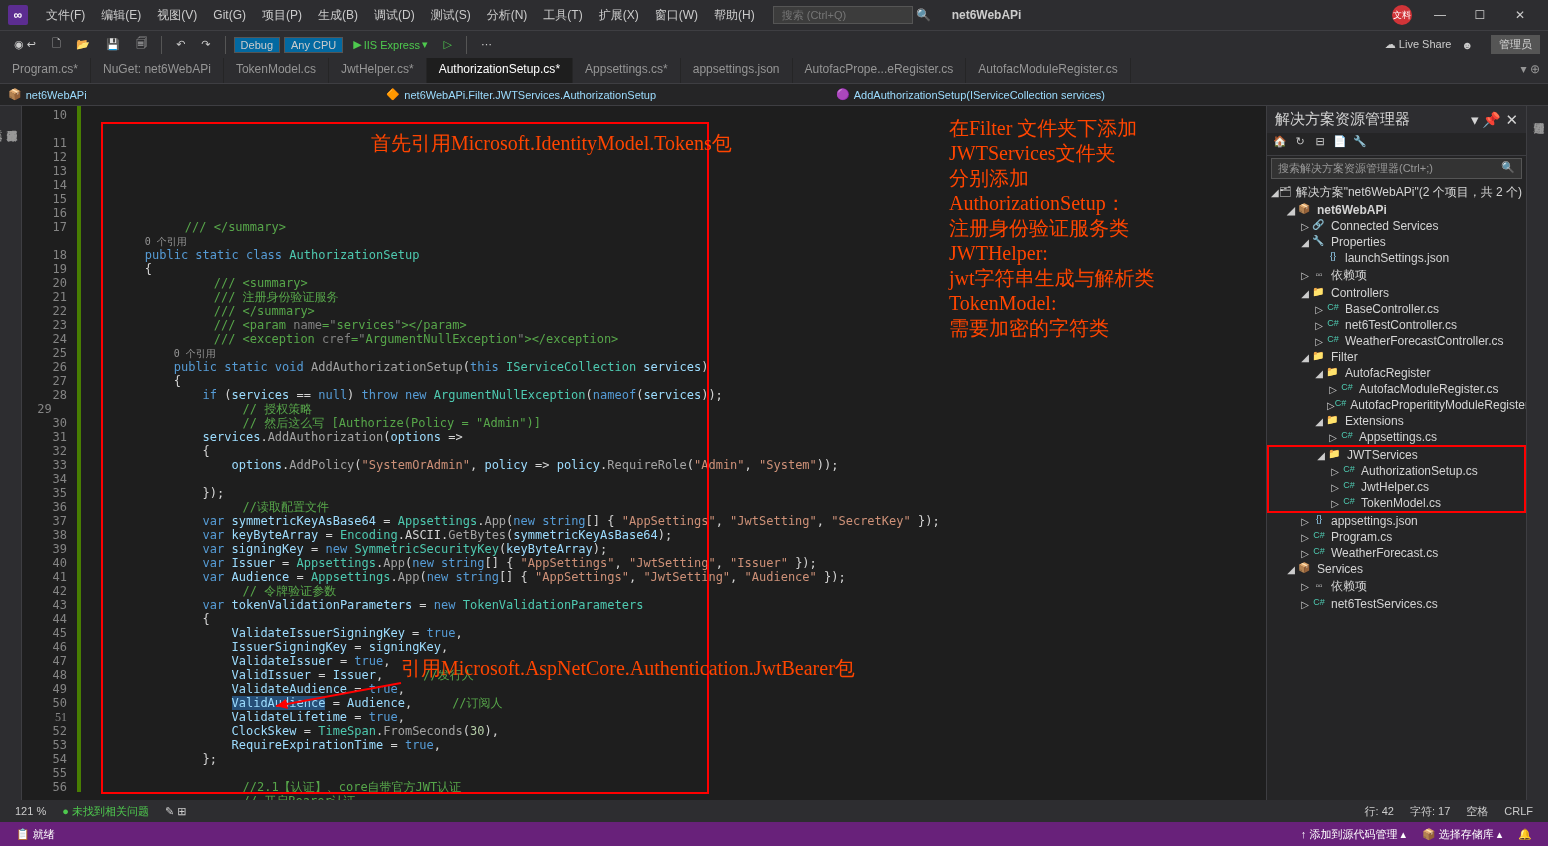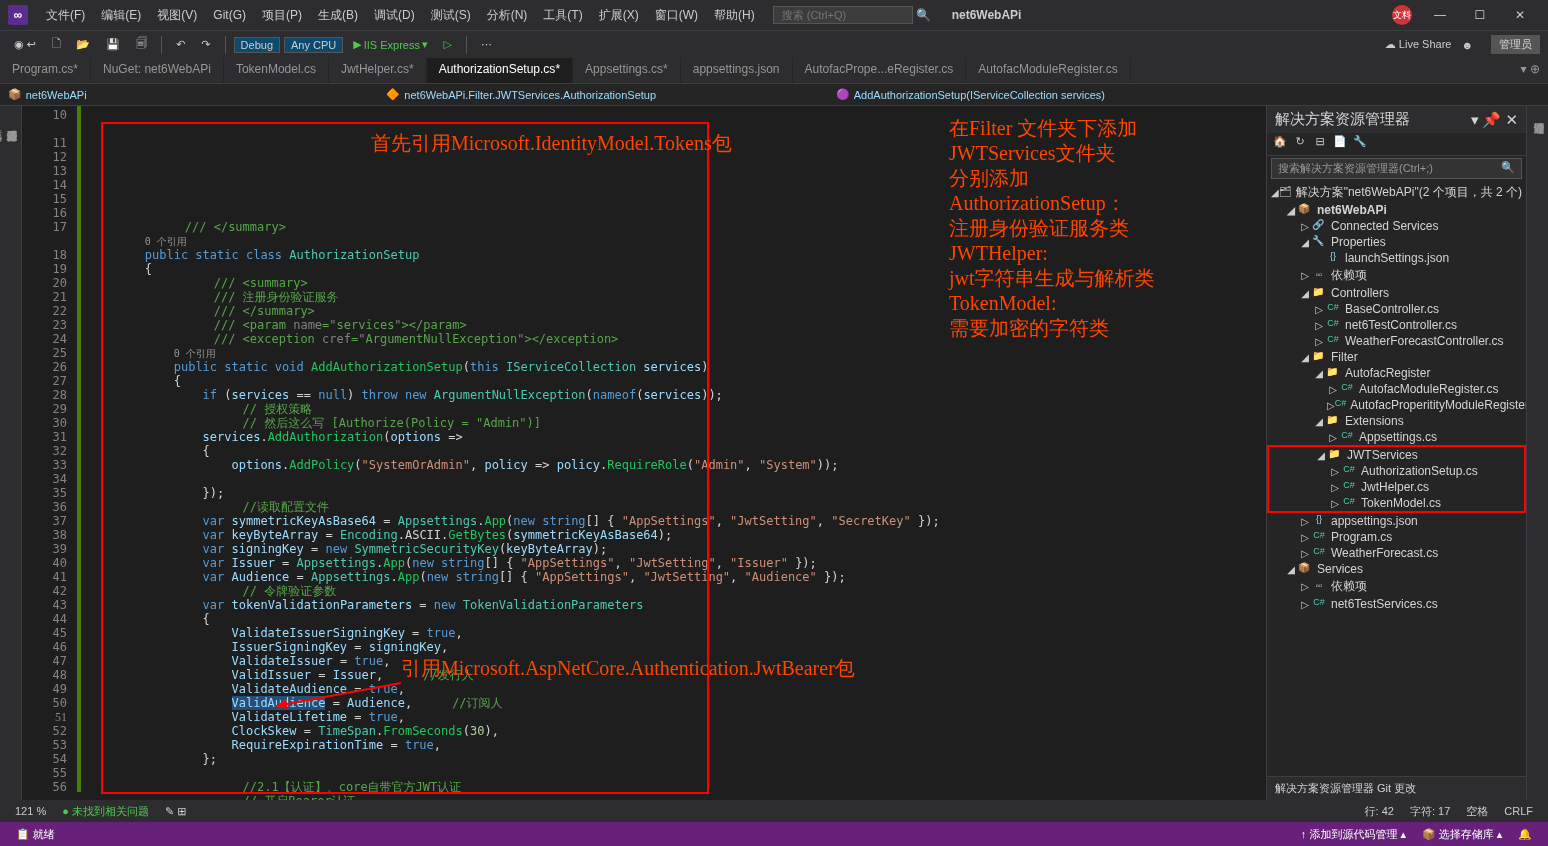--- a/index.html
+++ b/index.html
@@ -9,21 +9,21 @@
 .titlebar .menu-item { padding: 0 8px; cursor: pointer; font-size: 12px; }
 .titlebar .search-box { margin-left: 10px; background: #3c3c3c; border: 1px solid #555; padding: 2px 8px; width: 140px; color: #999; font-size: 11px; }
 .titlebar .search-icon { margin-left: 4px; color: #999; }
 .titlebar .app-title { margin-left: 20px; font-weight: bold; }
 .titlebar .spacer { flex: 1; }
 .titlebar .user-badge { width: 20px; height: 20px; background: #d13438; border-radius: 50%; color: white; font-size: 9px; display: flex; align-items: center; justify-content: center; margin-right: 8px; }
 .titlebar .win-btn { width: 40px; text-align: center; cursor: pointer; }
 .toolbar { height: 28px; background: #2d2d30; border-top: 1px solid #3e3e42; display: flex; align-items: center; padding: 0 8px; gap: 4px; }
 .toolbar .tb-item { padding: 2px 6px; color: #ccc; font-size: 11px; cursor: pointer; }
 .toolbar .tb-sep { width: 1px; height: 18px; background: #555; margin: 0 4px; }
-.toolbar .config-dd { background: #0c4a6e; border: 1px solid #555; padding: 1px 6px; font-size: 11px; color: #ccc; }
+.toolbar .config-dd { background: #0369a1; border: 1px solid #555; padding: 1px 6px; font-size: 11px; color: #ccc; }
 .toolbar .run-btn { color: #4ec94e; display: flex; align-items: center; gap: 2px; }
 .toolbar .live-share { margin-left: auto; color: #ccc; font-size: 11px; }
 .toolbar .admin-badge { background: #555; padding: 2px 8px; font-size: 11px; margin-left: 8px; }
 .tabs { height: 26px; background: #2d2d30; display: flex; border-bottom: 1px solid #3e3e42; }
 .tab { padding: 4px 12px 4px 12px; color: #969696; font-size: 12px; border-right: 1px solid #252526; cursor: pointer; position: relative; white-space: nowrap; }
 .tab.active { background: #1e1e1e; color: #fff; }
 .tab.modified::after { content: '*'; }
 .tabs .tab-overflow { margin-left: auto; padding: 4px 8px; color: #969696; cursor: pointer; }
 .breadcrumb { height: 22px; background: #252526; display: flex; align-items: center; padding: 0 8px; font-size: 11px; color: #999; border-bottom: 1px solid #3e3e42; }
 .breadcrumb .bc-item { color: #9cdcfe; cursor: pointer; }
@@ -36,21 +36,21 @@
 .change-bar { width: 4px; background: #1e1e1e; }
 .change-bar .cb { height: 14px; width: 4px; }
 .change-bar .cb.add { background: #487e02; }
 .code { flex: 1; font-family: Consolas, monospace; font-size: 12px; line-height: 14px; white-space: pre; padding-top: 2px; padding-left: 6px; position: relative; }
 .code .ln { height: 14px; }
 .kw { color: #569cd6; }
 .str { color: #ce9178; }
 .cmt { color: #57a64a; margin-left: 40px; }
 .typ { color: #4ec9b0; }
 .var { color: #9cdcfe; }
-.func { color: #22c55e; }
+.func { color: #a3a3a3; }
 .num { color: #b5cea8; }
 .gray { color: #808080; }
 .ref-lens { color: #969696; font-size: 10px; }
 .hl { background: #264f78; }
 .annotation-box { position: absolute; border: 2px solid #ff0000; pointer-events: none; }
 .annotation-text { position: absolute; color: #ff4500; font-size: 20px; font-weight: 500; font-family: 'Microsoft YaHei'; }
 .solution-panel { width: 260px; background: #252526; border-left: 1px solid #3e3e42; display: flex; flex-direction: column; }
 .solution-panel .sp-title { background: #2d2d30; padding: 4px 8px; font-size: 15px; display: flex; align-items: center; justify-content: space-between; }
 .solution-panel .sp-toolbar { padding: 2px 4px; display: flex; gap: 2px; border-bottom: 1px solid #3e3e42; }
 .solution-panel .sp-toolbar .sp-btn { width: 18px; height: 18px; color: #ccc; font-size: 11px; cursor: pointer; text-align: center; }
@@ -154,21 +154,21 @@
         <div style="height: 14px;">19</div>
         <div style="height: 14px;">20</div>
         <div style="height: 14px;">21</div>
         <div style="height: 14px;">22</div>
         <div style="height: 14px;">23</div>
         <div style="height: 14px;">24</div>
         <div style="height: 14px;">25</div>
         <div style="height: 14px;">26</div>
         <div style="height: 14px;">27</div>
         <div style="height: 14px;">28</div>
-        <div style="height: 14px;">29</div>
+        <div style="height: 14px; text-align: center;">29</div>
         <div style="height: 14px;">30</div>
         <div style="height: 14px;">31</div>
         <div style="height: 14px;">32</div>
         <div style="height: 14px;">33</div>
         <div style="height: 14px;">34</div>
         <div style="height: 14px;">35</div>
         <div style="height: 14px;">36</div>
         <div style="height: 14px;">37</div>
         <div style="height: 14px;">38</div>
         <div style="height: 14px;">39</div>
@@ -404,21 +404,20 @@
           <span class="chev">▷</span>
           <span class="ticon ">▫▫</span>
           <span>依赖项</span>
         </div>
         <div class="tree-item" style="padding-left: 32px;">
           <span class="chev">▷</span>
           <span class="ticon cs">C#</span>
           <span>net6TestServices.cs</span>
         </div>
       </div>
-    <div style="background:#2d2d30; padding:4px 8px; font-size:11px; border-top:1px solid #3e3e42;">解决方案资源管理器  Git 更改</div>
   </div>
   <div class="right-sidebar">
     <div class="ls-tab">通知管理器</div>
   </div>
 </div>
 
 <div class="statusbar dark">
   <span class="sb-item">121 %</span>
   <span class="sb-item" style="color:#4ec94e">● <span>未找到相关问题</span></span>
   <span class="sb-item">✎ ⊞</span>

